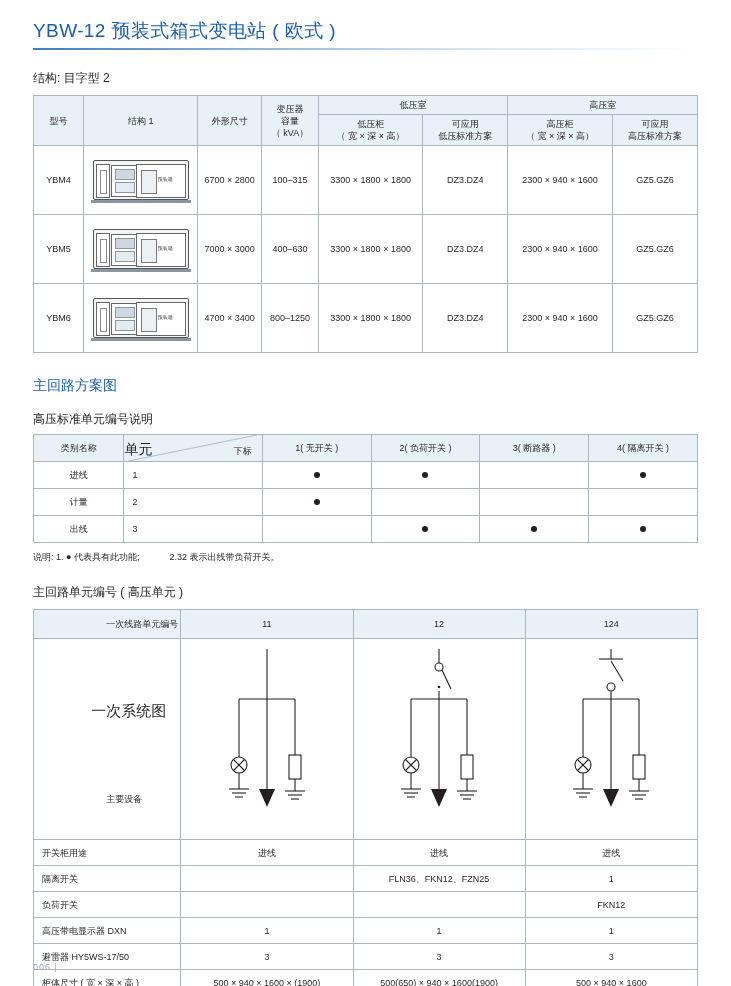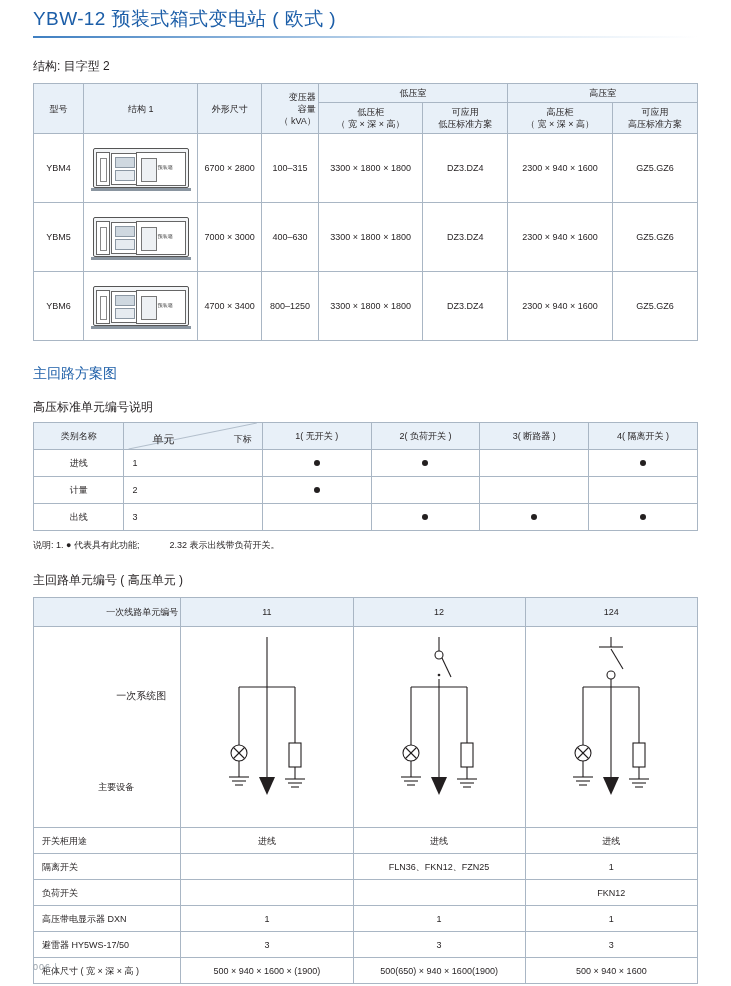--- a/index.html
+++ b/index.html
@@ -17,21 +17,21 @@
   }
   .page {
     position: relative;
     width: 731px;
     height: 986px;
     box-sizing: border-box;
     padding: 0 33px;
   }
   
   .page-header {
-    padding-top: 6px;
+    padding-top: 18px;
     position: relative;
   }
   .page-title {
     font-size: 19px;
     color: #1c5ea8;
     letter-spacing: 0.4px;
     font-weight: normal;
     margin: 0;
     padding-bottom: 6px;
     display: inline-block;
@@ -68,21 +68,21 @@
     background: #e8f0f8;
     font-size: 9px;
   }
   
   .spec-table td {
     height: 62px;
   }
   .spec-table .model-col { width: 50px; }
   .spec-table .struct-col { width: 112px; }
   .spec-table .dim-col { width: 68px; }
-  .spec-table .cap-col { width: 58px; text-align: right; }
+  .spec-table .cap-col { width: 58px; }
   .spec-table .lv-cab { width: 118px; }
   .spec-table .lv-std { width: 90px; }
   .spec-table .hv-cab { width: 118px; }
   .spec-table .hv-std { width: 90px; }
 
   
   .cabinet {
     width: 96px;
     height: 40px;
     margin: 0 auto;
@@ -174,24 +174,23 @@
   .code-table .c1 { width: 92px; }
   .code-table .c2 { width: 148px; }
   .code-table .c3, .code-table .c4, .code-table .c5, .code-table .c6 { width: 112px; }
   .diag-cell {
     position: relative;
     padding: 0;
     height: 30px;
   }
   .diag-cell .lbl-unit {
     position: absolute;
-    left: 28px;
+    left: 0;
     bottom: 3px;
-    font-size: 11px;
-    font-family: Liberation Serif, serif;
+    font-size: 14px;
   }
   .diag-cell .lbl-sub {
     position: absolute;
     right: 10px;
     top: 10px;
     font-size: 9px;
   }
   .diag-cell .slash {
     position: absolute;
     left: 0; top: 0; width: 100%; height: 100%;
@@ -224,25 +223,25 @@
     height: 200px;
     padding: 0;
   }
   .schem-label-cell {
     position: relative;
   }
   .schem-label-cell .lab-top {
     position: absolute;
     right: 14px;
     top: 62px;
-    font-size: 10px;
+    font-size: 15px;
   }
   .schem-label-cell .lab-bot {
     position: absolute;
-    right: 46px;
+    right: 38px;
     bottom: 34px;
     font-size: 9px;
   }
   svg { display: block; margin: 0 auto; }
 
   
   .footer {
     position: absolute;
     left: 33px;
     bottom: 14px;

